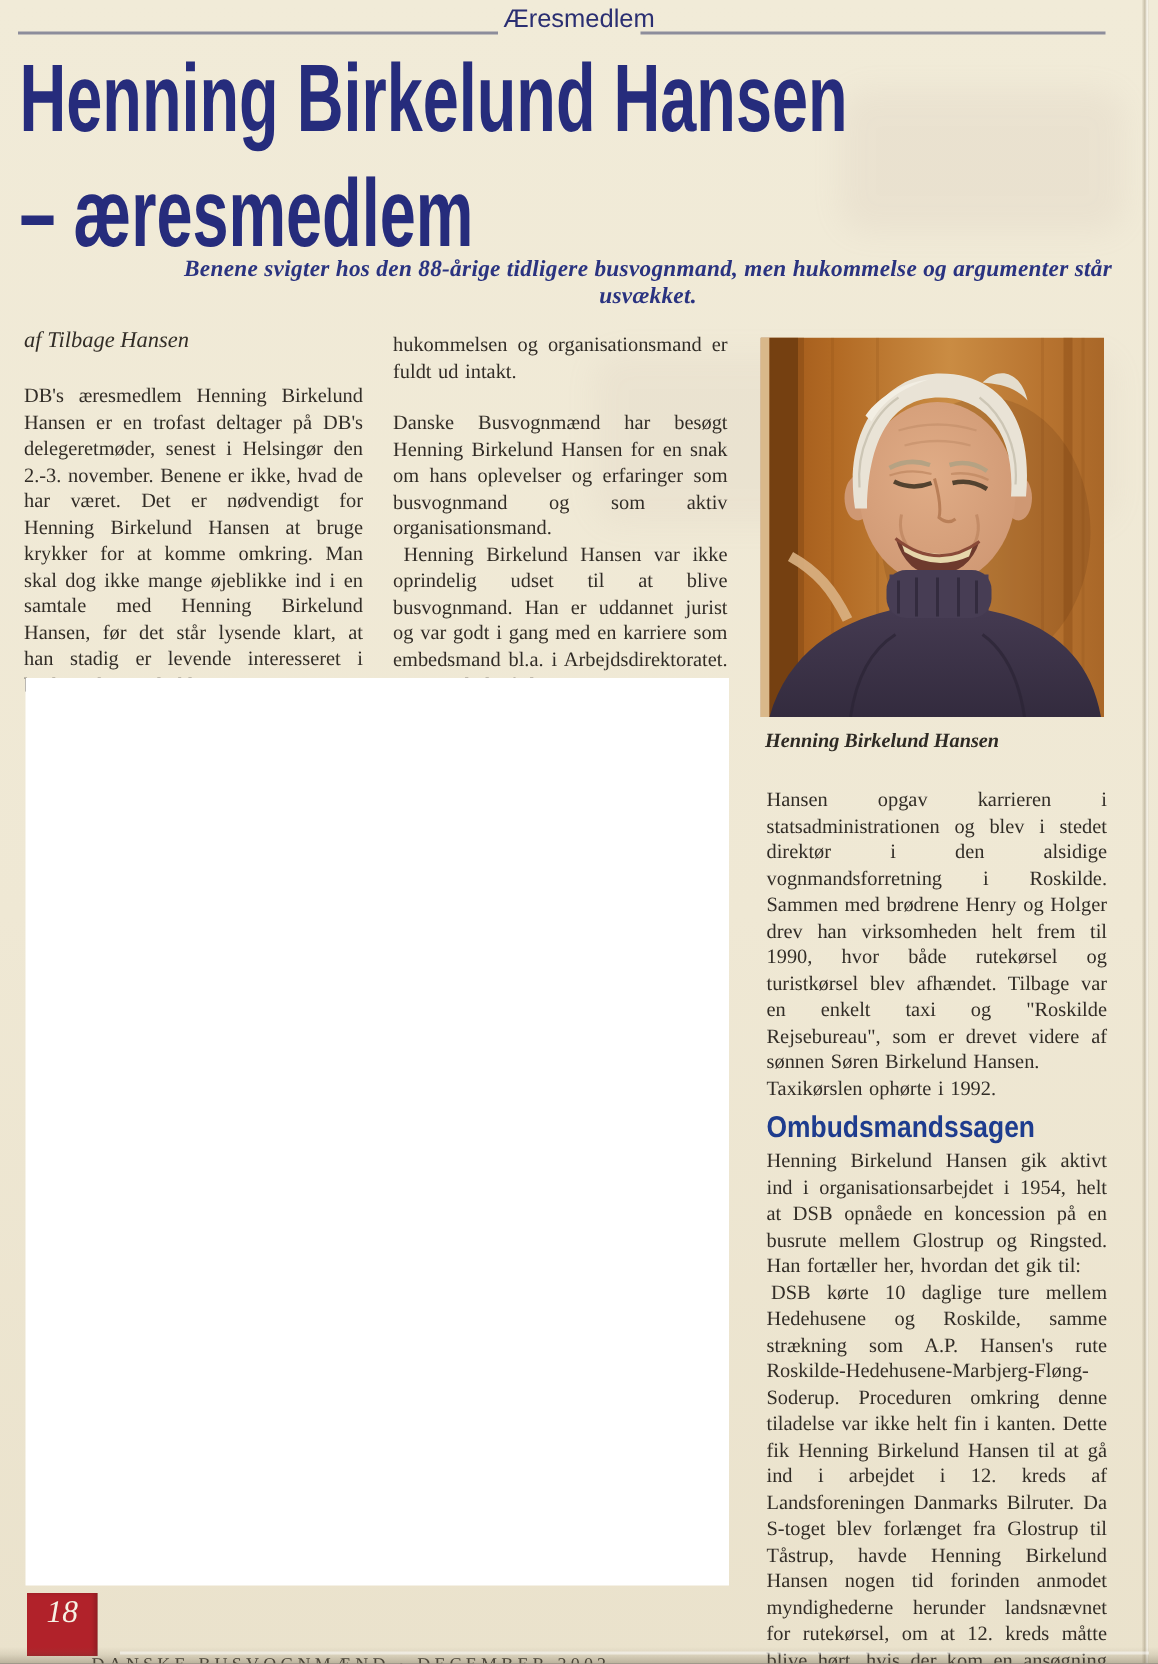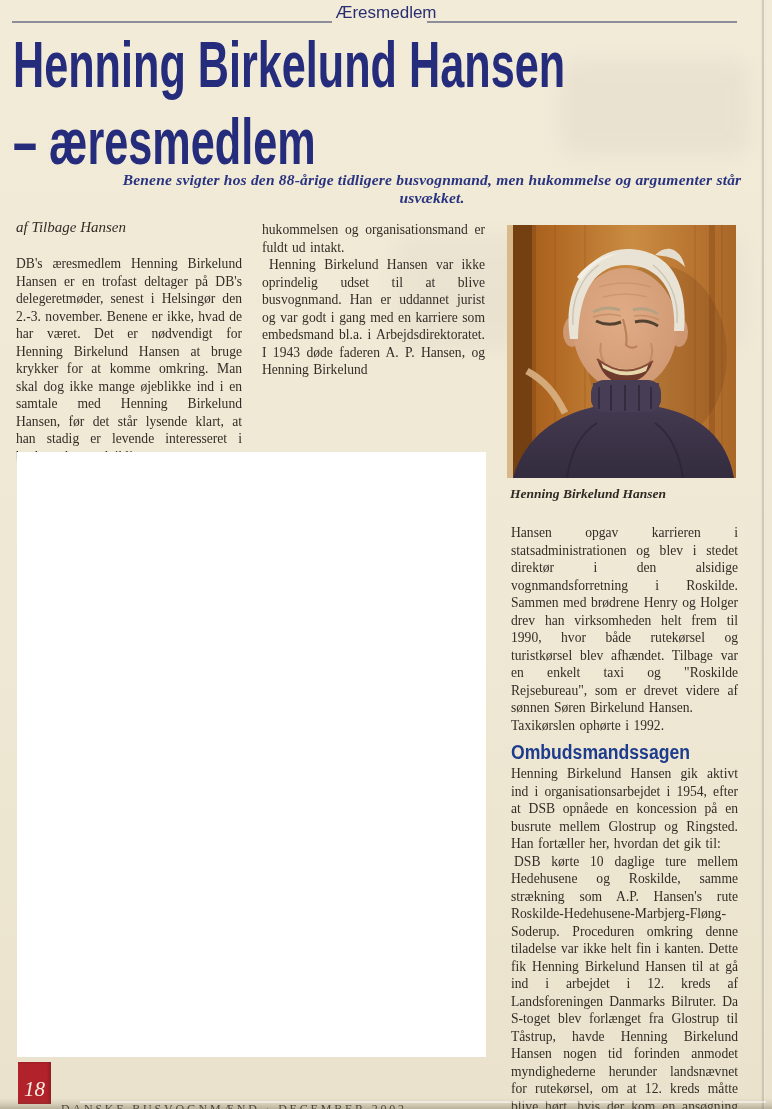--- a/index.html
+++ b/index.html
@@ -58,22 +58,22 @@
     font-style:italic;font-weight:700;font-size:13.5px;color:#2e2a24;
   }
   
   .blank-box{position:absolute;left:17px;top:452px;width:469px;height:605px;background:#ffffff;}
   
   .footer-journal{
     position:absolute;left:61px;top:1058px;
     font-size:12px;letter-spacing:2.8px;color:#3d382f;margin-top:44px;
   }
   .page-number-box{
-    position:absolute;left:18px;top:1062px;width:33px;height:42px;background:#b1222a;
-    display:flex;align-items:flex-end;justify-content:center;
+    position:absolute;left:18px;top:1062px;width:47px;height:42px;background:#b1222a;
+    display:flex;align-items:flex-start;justify-content:center;
     box-shadow:inset -2px 0 3px rgba(0,0,0,.18);
   }
   .page-number{
     font-style:italic;font-size:21px;color:#f6f1e4;font-family:"Liberation Serif",serif;
     padding-bottom:2px;
   }
   
   .crease-right{
     position:absolute;top:0;bottom:0;left:761px;width:5px;
     background:linear-gradient(90deg,rgba(150,138,112,0) 0%,rgba(150,138,112,.45) 45%,rgba(255,255,255,.55) 75%,rgba(150,138,112,.15) 100%);
@@ -102,20 +102,21 @@
   <div class="standfirst">Benene svigter hos den 88-årige tidligere busvognmand, men hukommelse og argumenter står usvækket.</div>
 
   <div class="byline">af Tilbage Hansen</div>
 
   <div class="col col1">
     <p>DB's æresmedlem Henning Birkelund Hansen er en trofast deltager på DB's delegeretmøder, senest i Helsingør den 2.-3. november. Benene er ikke, hvad de har været. Det er nødvendigt for Henning Birkelund Hansen at bruge krykker for at komme omkring. Man skal dog ikke mange øjeblikke ind i en samtale med Henning Birkelund Hansen, før det står lysende klart, at han stadig er levende interesseret i busbranchens udvikling, og at</p>
   </div>
 
   <div class="col col2">
     <p>hukommelsen og organisationsmand er fuldt ud intakt.</p>
+    <p class="gap">Danske Busvognmænd har besøgt Henning Birkelund Hansen for en snak om hans oplevelser og erfaringer som busvognmand og som aktiv organisationsmand.</p>
     <p class="ind">Henning Birkelund Hansen var ikke oprindelig udset til at blive busvognmand. Han er uddannet jurist og var godt i gang med en karriere som embedsmand bl.a. i Arbejdsdirektoratet. I 1943 døde faderen A. P. Hansen, og Henning Birkelund</p>
   </div>
 
   <div class="photo">
     <svg viewBox="0 0 229 253" width="229" height="253" preserveAspectRatio="none">
       <defs>
         <linearGradient id="wood" x1="0" y1="0" x2="1" y2="0">
           <stop offset="0" stop-color="#9c5518"></stop>
           <stop offset="0.22" stop-color="#b26a24"></stop>
           <stop offset="0.55" stop-color="#ca8c43"></stop>
@@ -193,21 +194,21 @@
         <path d="M92 162 v22 M104 160 v26 M118 160 v26 M132 160 v26 M144 162 v22"></path>
       </g>
     </svg>
   </div>
   <div class="photo-caption">Henning Birkelund Hansen</div>
 
   <div class="col col3-text">
     <p>Hansen opgav karrieren i statsadministrationen og blev i stedet direktør i den alsidige vognmandsforretning i Roskilde. Sammen med brødrene Henry og Holger drev han virksomheden helt frem til 1990, hvor både rutekørsel og turistkørsel blev afhændet. Tilbage var en enkelt taxi og "Roskilde Rejsebureau", som er drevet videre af sønnen Søren Birkelund Hansen.</p>
     <p>Taxikørslen ophørte i 1992.</p>
     <h2 class="section-heading">Ombudsmandssagen</h2>
-    <p>Henning Birkelund Hansen gik aktivt ind i organisationsarbejdet i 1954, efter at DSB opnåede en koncession på en busrute mellem Glostrup og Ringsted. Han fortæller her, hvordan det gik til:</p>
+    <p>Henning Birkelund Hansen gik aktivt ind i organisationsarbejdet i 1954, helt at DSB opnåede en koncession på en busrute mellem Glostrup og Ringsted. Han fortæller her, hvordan det gik til:</p>
     <p class="ind">DSB kørte 10 daglige ture mellem Hedehusene og Roskilde, samme strækning som A.P. Hansen's rute Roskilde-Hedehusene-Marbjerg-Fløng-Soderup. Proceduren omkring denne tiladelse var ikke helt fin i kanten. Dette fik Henning Birkelund Hansen til at gå ind i arbejdet i 12. kreds af Landsforeningen Danmarks Bilruter. Da S-toget blev forlænget fra Glostrup til Tåstrup, havde Henning Birkelund Hansen nogen tid forinden anmodet myndighederne herunder landsnævnet for rutekørsel, om at 12. kreds måtte blive hørt, hvis der kom en ansøgning om rutekørsel mellem Tåstrup og Roskilde.</p>
   </div>
 
   <div class="blank-box"></div>
 
   <div class="footer-journal">DANSKE BUSVOGNMÆND · DECEMBER 2002</div>
   <div class="page-number-box">
     <span class="page-number">18</span>
   </div>
 

